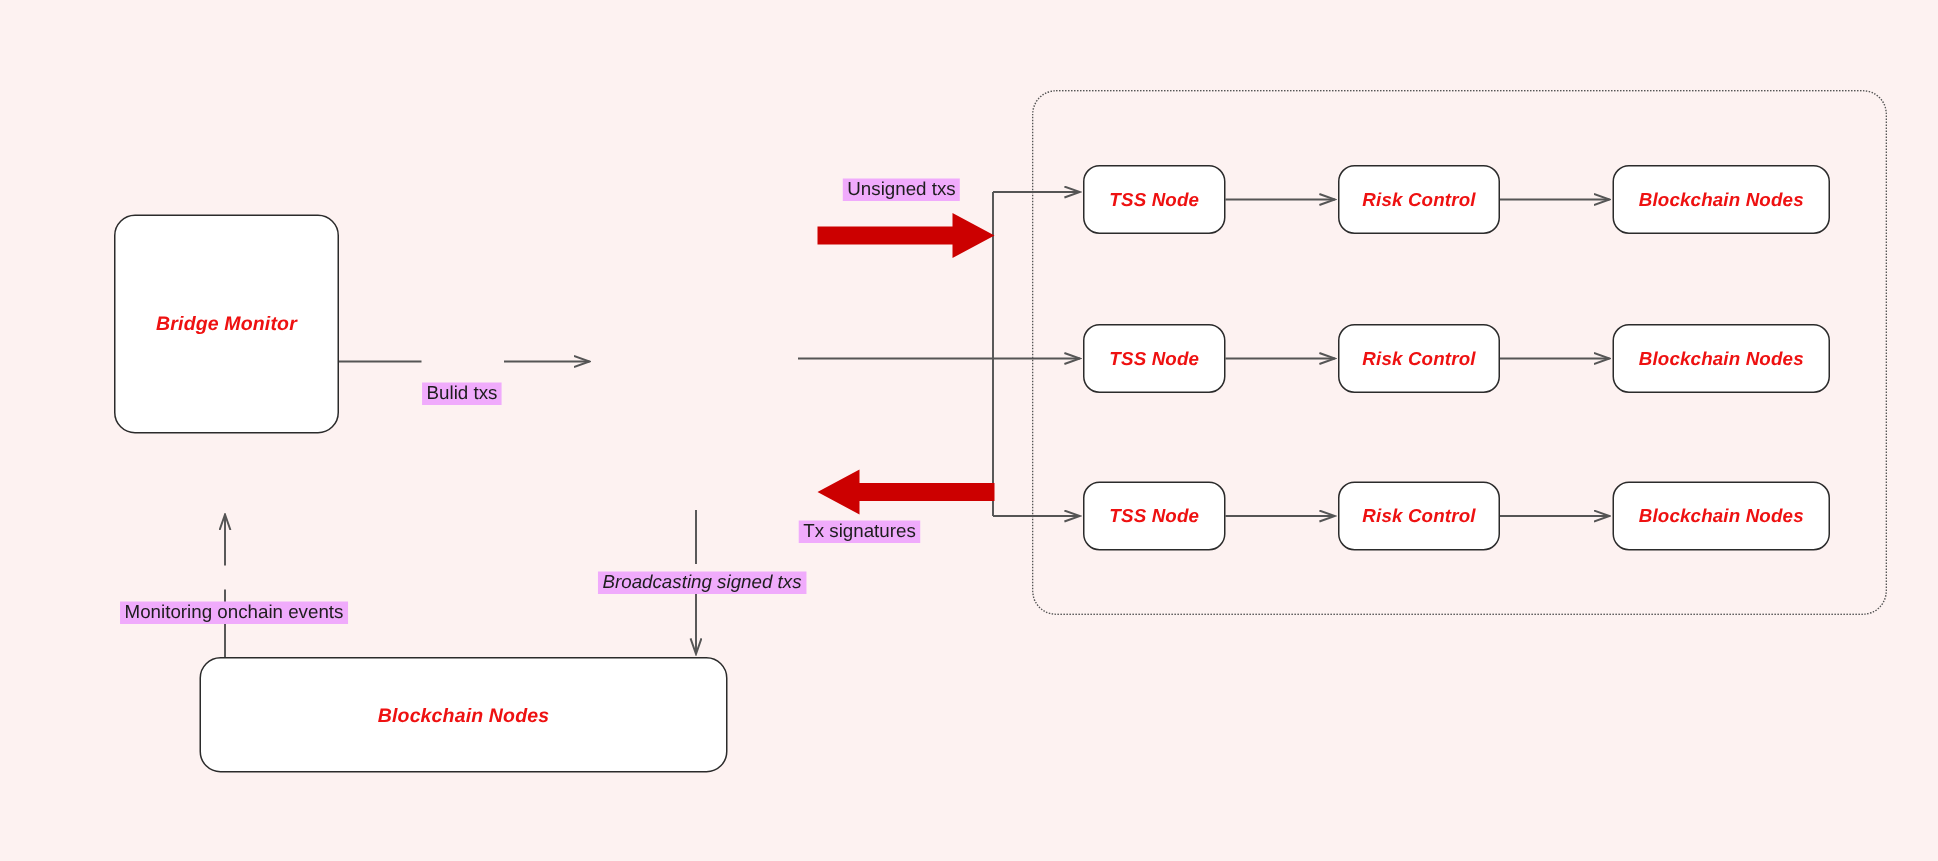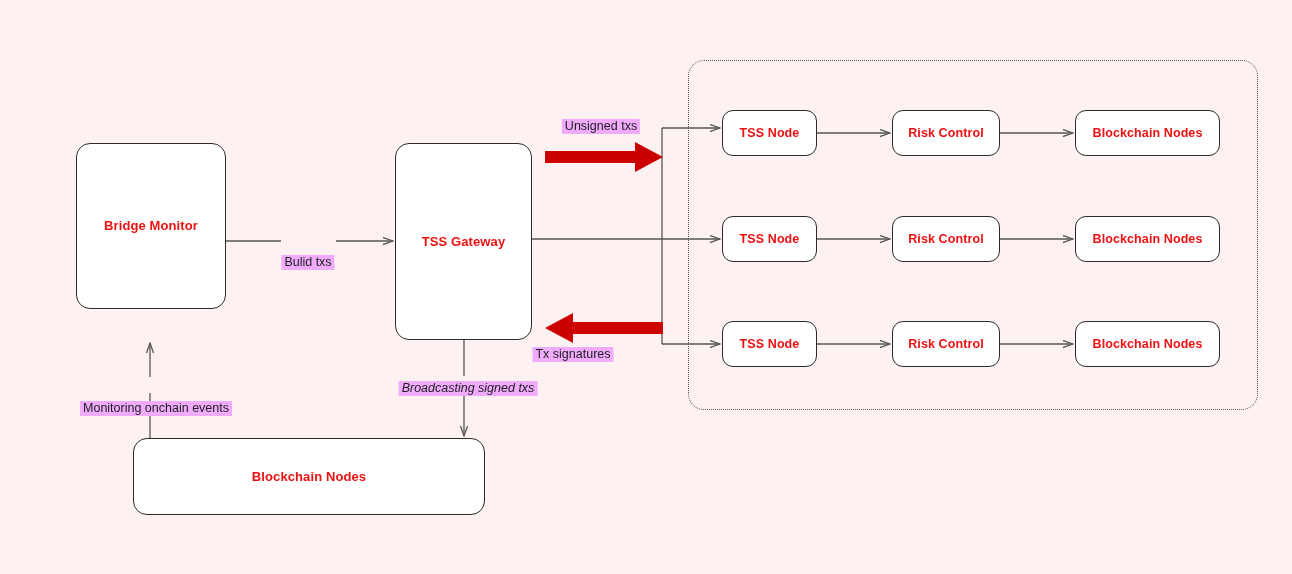--- a/index.html
+++ b/index.html
@@ -31,20 +31,21 @@
   .node {
     position: absolute;
     box-sizing: border-box;
     background: #ffffff;
     border: 1.4px solid #2b2b2b;
     border-radius: 10px;
     display: flex;
     align-items: center;
     justify-content: center;
     text-align: left;
+    font-style: italic;
   }
   .node .node-label {
     color: #ee1111;
     font-weight: bold;
     font-size: 12.5px;
     letter-spacing: .1px;
     line-height: 1.2;
   }
   .node.big { border-radius: 14px; }
   .node.big .node-label { font-size: 13px; }
@@ -117,27 +118,24 @@
     <g>
       <path d="M545,151 L635,151 L635,142 L663,157 L635,172 L635,163 L545,163 Z" fill="#cc0000"></path>
     </g>
     <g>
       <path d="M663,322 L573,322 L573,313 L545,328 L573,343 L573,334 L663,334 Z" fill="#cc0000"></path>
     </g>
   </svg>
 
   <div class="group-box" style="left:688px; top:60px; width:570px; height:350px;"></div>
 
-  <div class="node big" style="left:76px; top:143px; width:150px; height:166px;">
+  <div class="node big" style="left:76px; top:143px; width:150px; height:146px;">
     <span class="node-label">Bridge Monitor</span>
   </div>
 
-  <div class="node big" style="left:395px; top:143px; width:137px; height:197px;">
-    <span class="node-label">TSS Gateway</span>
-  </div>
 
   <div class="node wide" style="left:133px; top:438px; width:352px; height:77px;">
     <span class="node-label">Blockchain Nodes</span>
   </div>
 
   <div class="node pill" style="left:722px; top:110px; width:95px; height:46px;">
     <span class="node-label">TSS Node</span>
   </div>
   <div class="node pill" style="left:892px; top:110px; width:108px; height:46px;">
     <span class="node-label">Risk Control</span>

